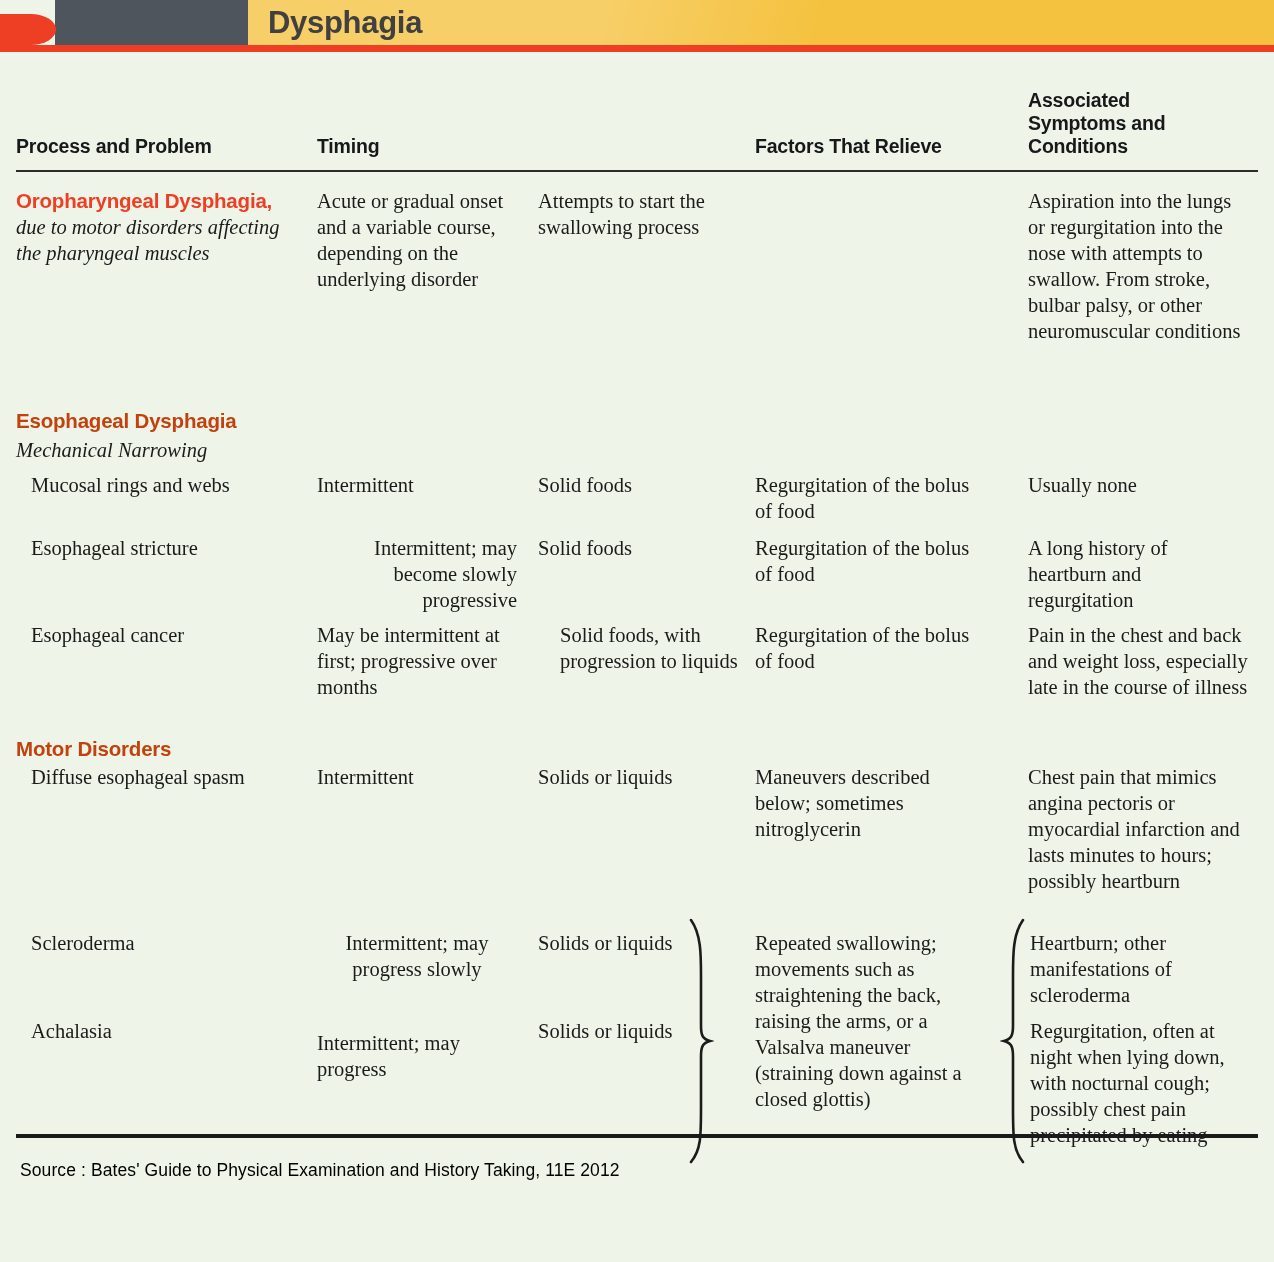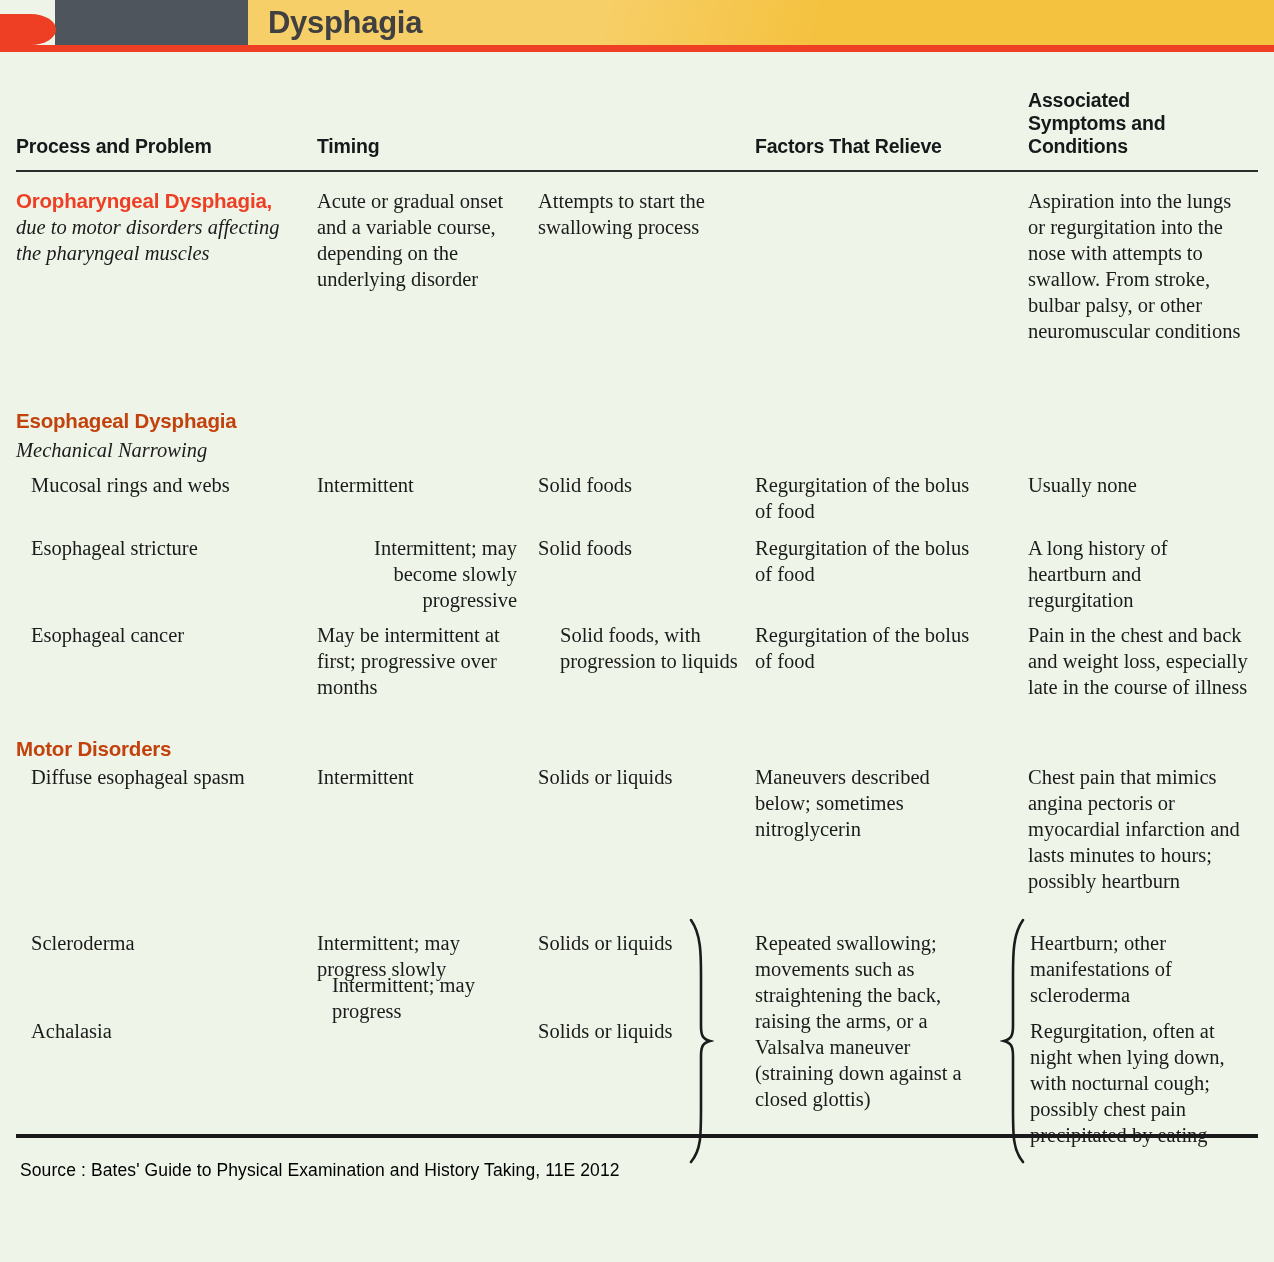--- a/index.html
+++ b/index.html
@@ -240,26 +240,26 @@
 
     <div class="section-head" style="left:16px; top:576px; width:320px;">Motor Disorders</div>
 
     <div class="cell" style="left:31px; top:604px; width:280px;">Diffuse esophageal spasm</div>
     <div class="cell" style="left:317px; top:604px; width:200px;">Intermittent</div>
     <div class="cell" style="left:538px; top:604px; width:200px;">Solids or liquids</div>
     <div class="cell" style="left:755px; top:604px; width:215px;">Maneuvers described below; sometimes nitroglycerin</div>
     <div class="cell" style="left:1028px; top:604px; width:230px;">Chest pain that mimics angina pectoris or myocardial infarction and lasts minutes to hours; possibly heartburn</div>
 
     <div class="cell" style="left:31px; top:770px; width:270px;">Scleroderma</div>
-    <div class="cell" style="left:317px; top:770px; width:200px;">Intermittent; may progress slowly</div>
+    <div class="cell" style="left:317px; top:770px; width:200px;text-align:center;">Intermittent; may progress slowly</div>
     <div class="cell" style="left:538px; top:770px; width:200px;">Solids or liquids</div>
     <div class="cell" style="left:1030px; top:770px; width:230px;">Heartburn; other manifestations of scleroderma</div>
 
     <div class="cell" style="left:31px; top:858px; width:270px;">Achalasia</div>
-    <div class="cell" style="left:317px; top:812px; width:200px;margin-left:15px;">Intermittent; may progress</div>
+    <div class="cell" style="left:317px; top:870px; width:200px;">Intermittent; may progress</div>
     <div class="cell" style="left:538px; top:858px; width:200px;">Solids or liquids</div>
     <div class="cell" style="left:1030px; top:858px; width:228px;">Regurgitation, often at night when lying down, with nocturnal cough; possibly chest pain precipitated by eating</div>
 
     <div class="cell" style="left:755px; top:770px; width:235px;">Repeated swallowing; movements such as straightening the back, raising the arms, or a Valsalva maneuver (straining down against a closed glottis)</div>
 
     <div class="brace" style="left:688px; top:758px;">
       <svg width="26" height="246" viewBox="0 0 26 246" aria-hidden="true">
         <path d="M3 2
                  C 13 16, 13 36, 13 58
                  L 13 108

